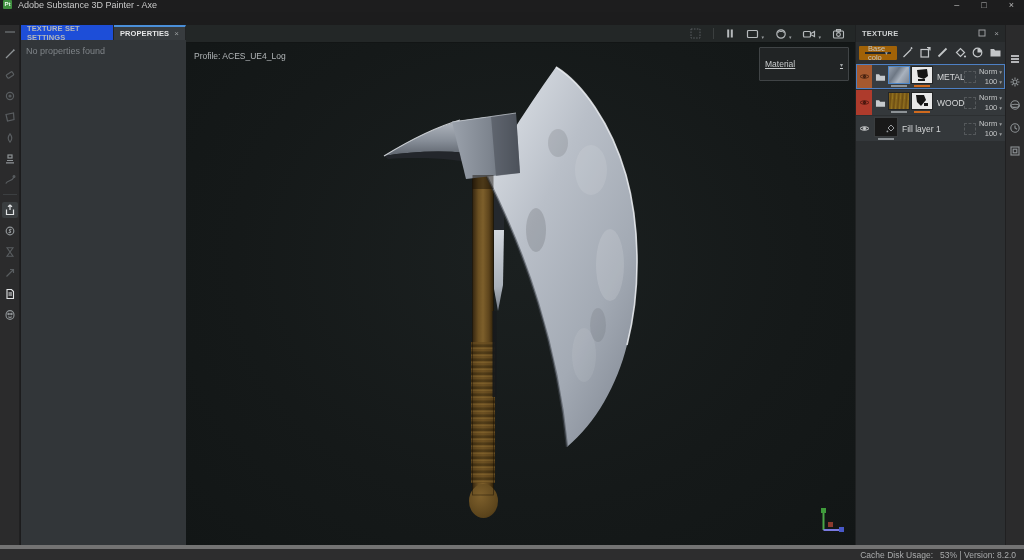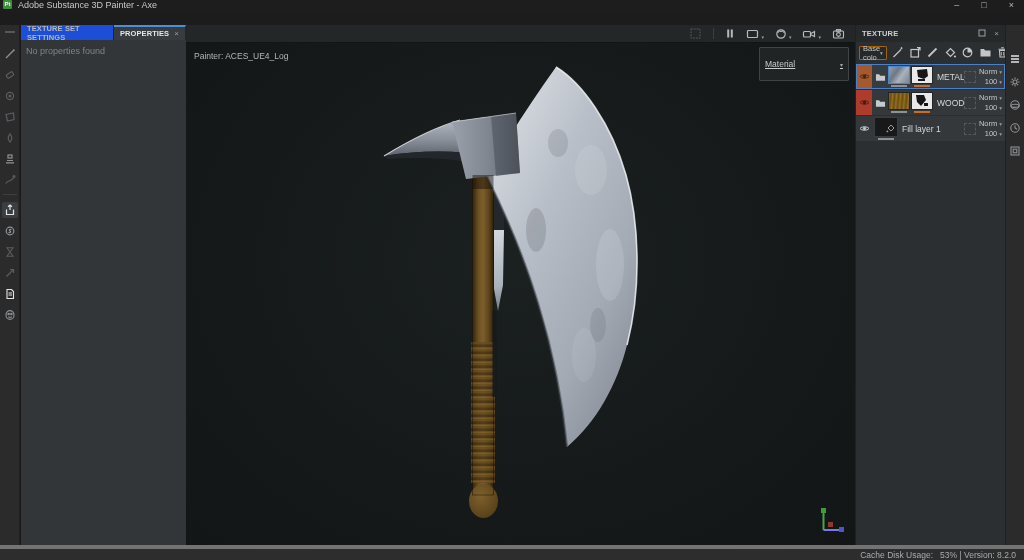--- a/index.html
+++ b/index.html
@@ -61,21 +61,21 @@
   .axe-svg { inset:0; width:669px; height:520px; }
   .gizmo { right:10px; bottom:10px; width:30px; height:28px; }
 
   
   .layers-panel { position:absolute; right:19px; top:25px; width:150px; bottom:15px; background:#2c2f31;
     border-left:1px solid #1f2122; }
   .lp-header { height:17px; background:#26292a; display:flex; align-items:center; font-size:7.5px;
     font-weight:bold; color:#cfd1d2; padding:0 6px; letter-spacing:.2px; }
   .lp-header .sp { margin-left:auto; display:flex; gap:8px; color:#9da0a2; font-weight:normal; font-size:8px; }
   .lp-toolbar { height:21px; display:flex; align-items:center; gap:4.5px; padding:0 3px; color:#c3c6c8; }
-  .channel-select { width:52px; height:14px; background:#26292a; border:1px solid #a16207; border-radius:1px;
+  .channel-select { width:52px; height:14px; background:#26292a; border:6px solid #a16207; border-radius:1px;
     font-size:7.5px; color:#c5c7c8; display:flex; align-items:center; justify-content:space-between; padding:0 3px; }
   .channel-select .car { font-size:5.5px; color:#9fa3a5; }
   .lp-ic { display:flex; align-items:center; justify-content:center; }
 
   .layer-rows { margin-top:1px; }
   .layer-row { position:relative; height:25px; background:#34383b; margin-bottom:1px;
     display:flex; align-items:center; }
   .layer-row.selected { background:#373c40; }
   .layer-row.selected::after { content:""; position:absolute; inset:0; border:1px solid #4d80c4; pointer-events:none; }
   .row-strip { width:16px; align-self:stretch; display:flex; align-items:center; justify-content:center; flex:none; }
@@ -256,21 +256,21 @@
         </span>
       <span class="i vp-ic">
         <svg width="13" height="12" viewBox="0 0 13 12" fill="none" stroke="currentColor" stroke-width="1.1">
             <rect x="1.5" y="3" width="10" height="7" rx="1"></rect>
             <rect x="4.5" y="1.6" width="4" height="1.6"></rect>
             <circle cx="6.5" cy="6.5" r="1.9"></circle>
           </svg>
         </span>
     </div>
 
-    <div class="vp-profile">Painter: ACES_UE4_Log</div>
+    <div class="vp-profile">Profile: ACES_UE4_Log</div>
 
     <div class="vp-material">
       <span>Material</span>
       <span class="car">▾</span>
     </div>
 
     <svg class="axe-svg" viewBox="0 0 669 520">
       <defs>
         <linearGradient id="bladeG" x1="0" y1="0" x2="0.8" y2="1">
           <stop offset="0" stop-color="#e3e7ec"></stop>

